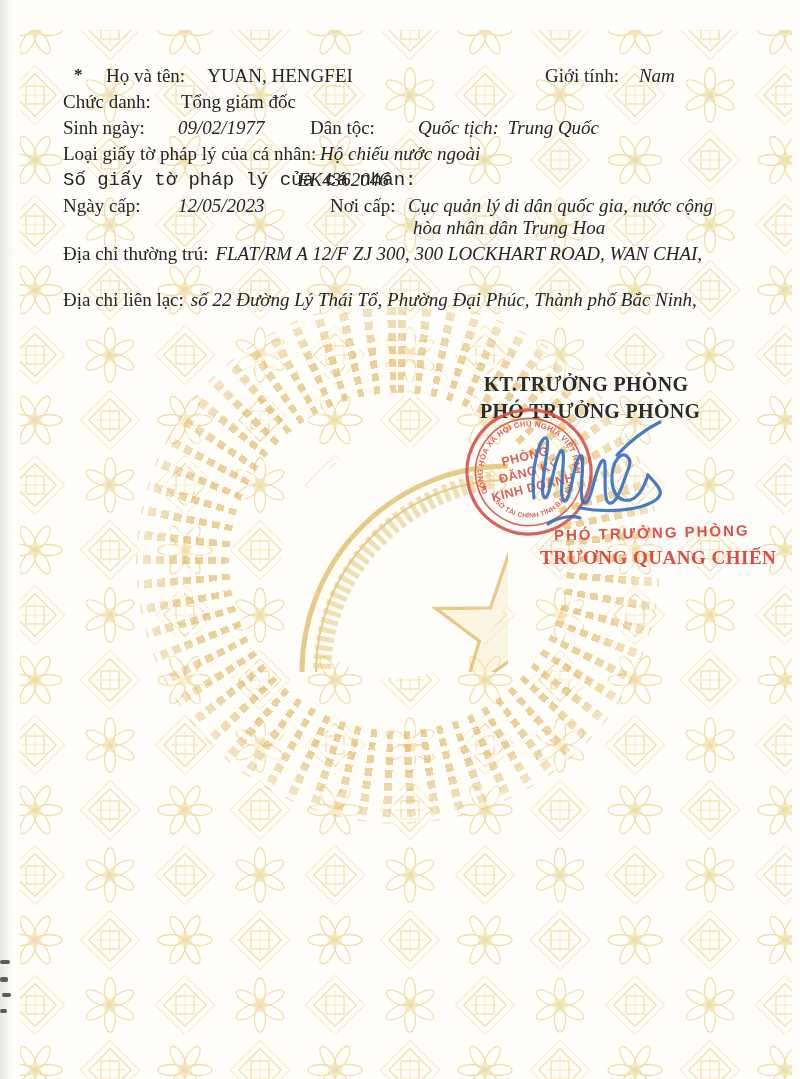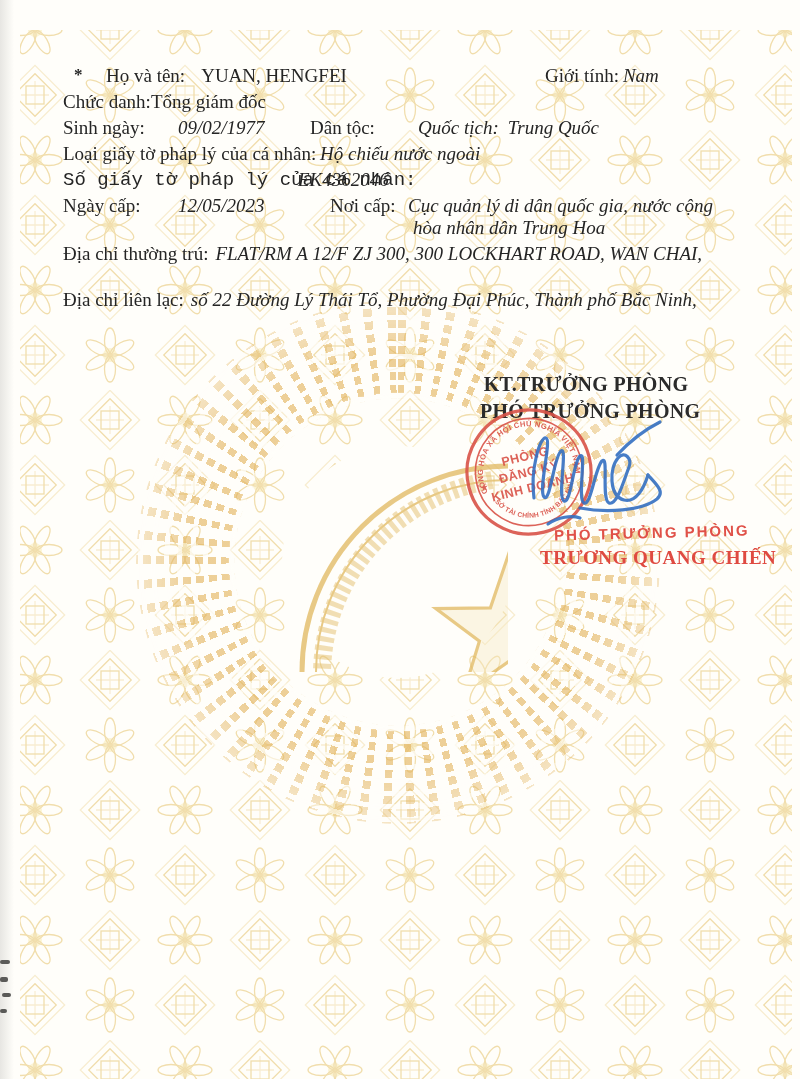--- a/index.html
+++ b/index.html
@@ -113,28 +113,28 @@
 
         <path d="M-58,64 C-30,86 30,86 58,64 L50,86 C30,100 -30,100 -50,86 Z" stroke-width="1.5" fill="rgba(250,240,214,0.45)"></path>
         <text y="88" text-anchor="middle" font-size="9" letter-spacing="2.5" font-weight="bold" fill="#e3bd68" stroke="none" font-family="Liberation Sans, sans-serif">VIỆT NAM</text>
       </g>
     </svg>
   </svg>
 
   <div class="seg marker" style="left:74px;top:64px;">*</div>
 
   <div class="seg" style="left:106px;top:65px;">
-    <span class="lab">Họ và tên:</span><span style="margin-left:16px;">YUAN, HENGFEI</span>
+    <span class="lab">Họ và tên:</span><span style="margin-left:22px;">YUAN, HENGFEI</span>
   </div>
   <div class="seg" style="left:545px;top:65px;">
-    <span class="lab">Giới tính:</span><span class="it" style="margin-left:4px;">Nam</span>
+    <span class="lab">Giới tính:</span><span class="it" style="margin-left:20px;">Nam</span>
   </div>
 
   <div class="seg" style="left:63px;top:91px;">
-    <span class="lab">Chức danh:</span><span style="">Tổng giám đốc</span>
+    <span class="lab">Chức danh:</span><span style="margin-left:30px;">Tổng giám đốc</span>
   </div>
 
   <div class="seg" style="left:63px;top:117px;">Sinh ngày:</div>
   <div class="seg it" style="left:178px;top:117px;">09/02/1977</div>
   <div class="seg" style="left:310px;top:117px;">Dân tộc:</div>
   <div class="seg" style="left:418px;top:117px;">
     <span class="it">Quốc tịch:</span><span class="it" style="margin-left:9px;text-align:center;">Trung Quốc</span>
   </div>
 
   <div class="seg" style="left:63px;top:143px;">Loại giấy tờ pháp lý của cá nhân:</div>

